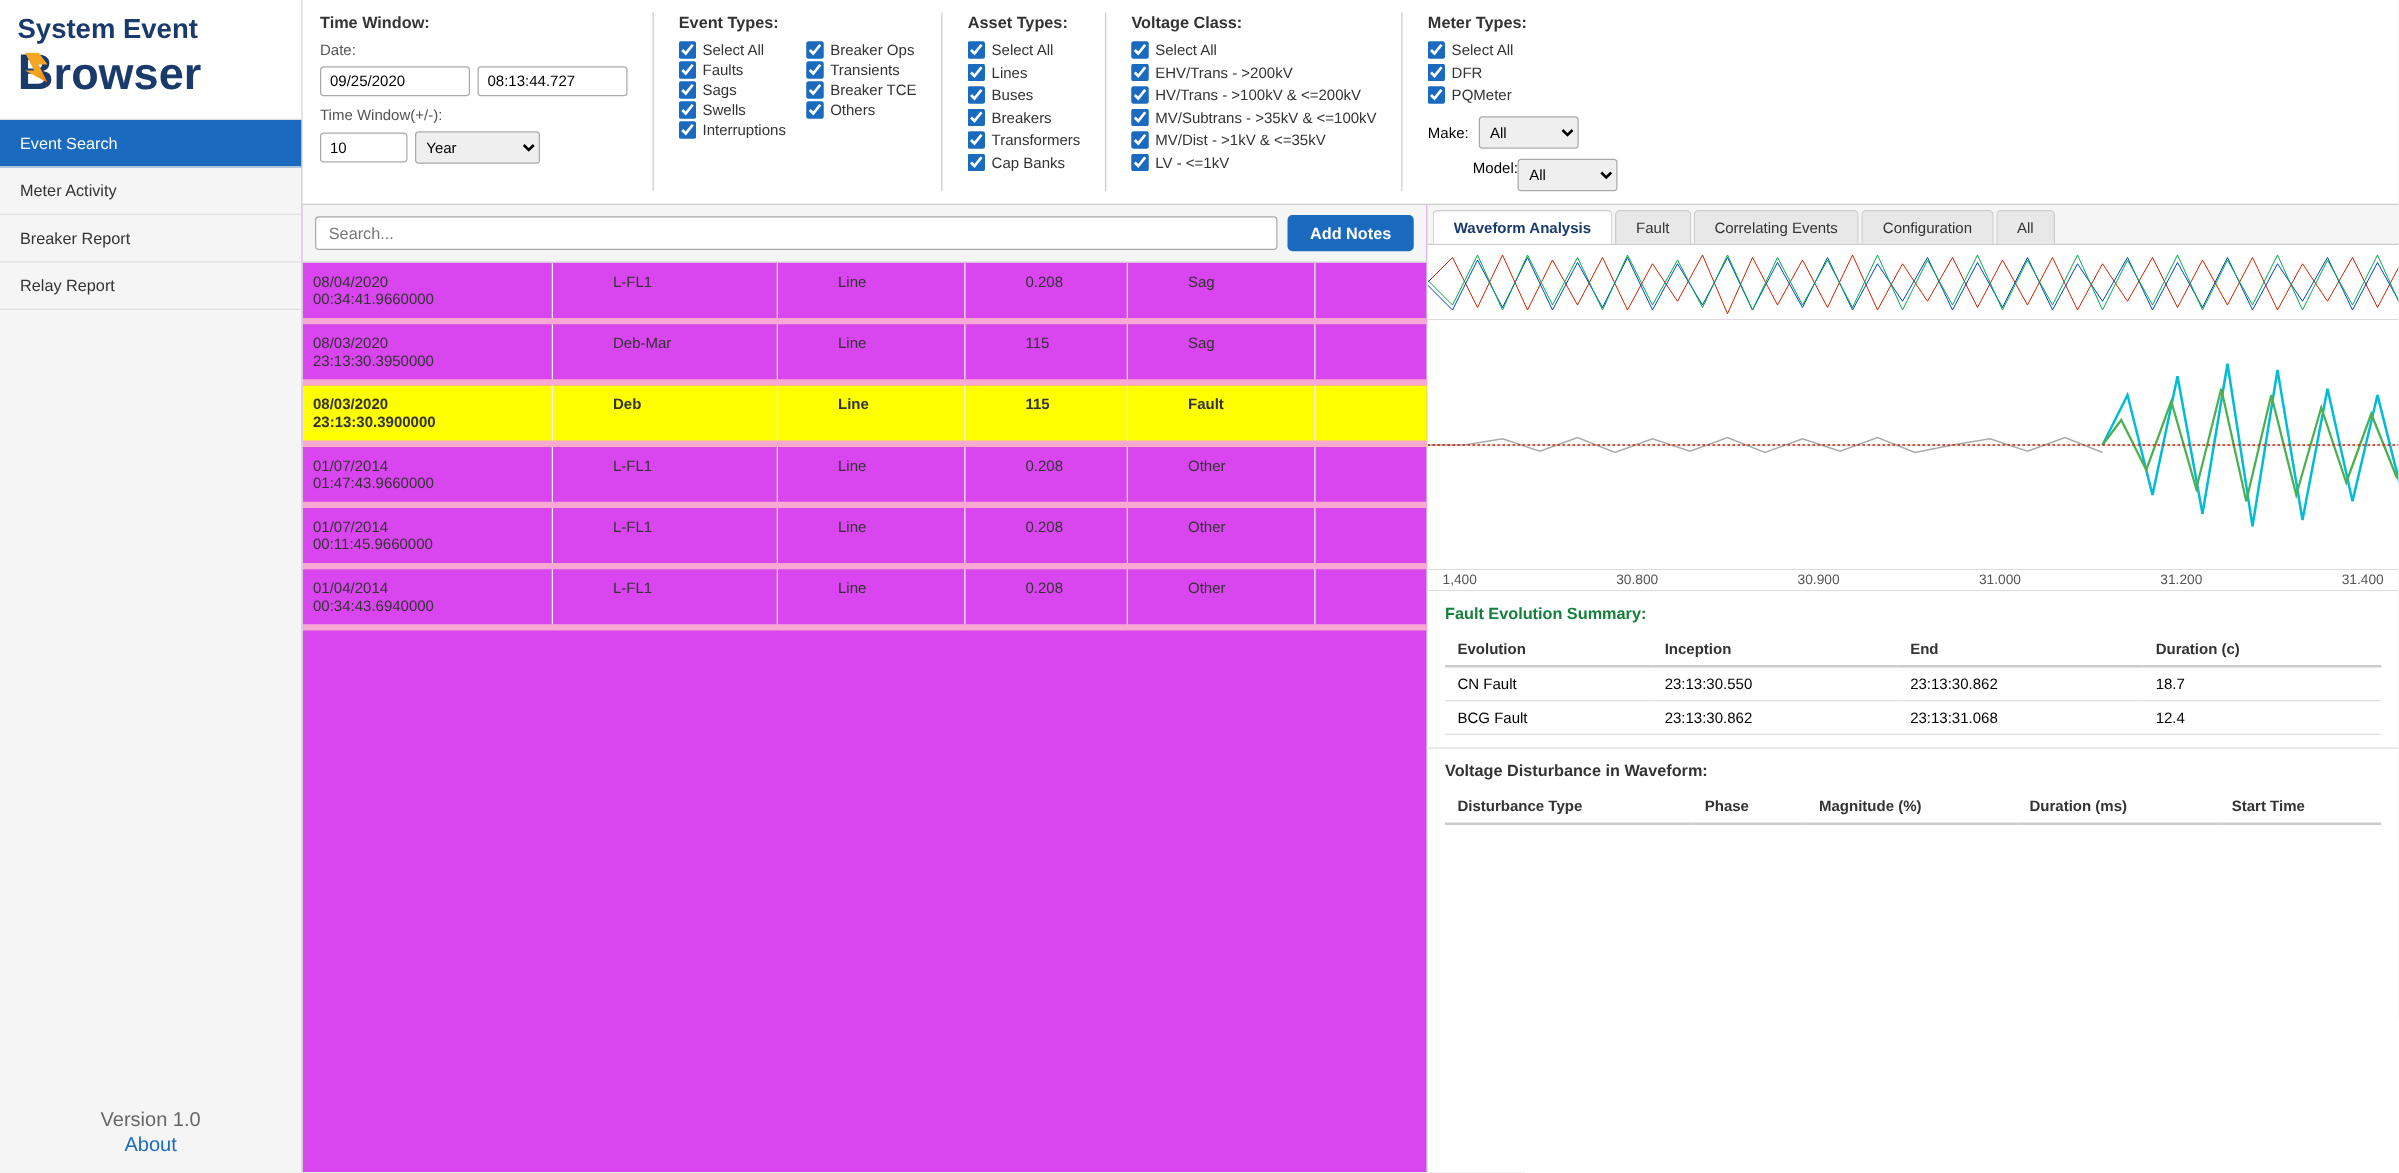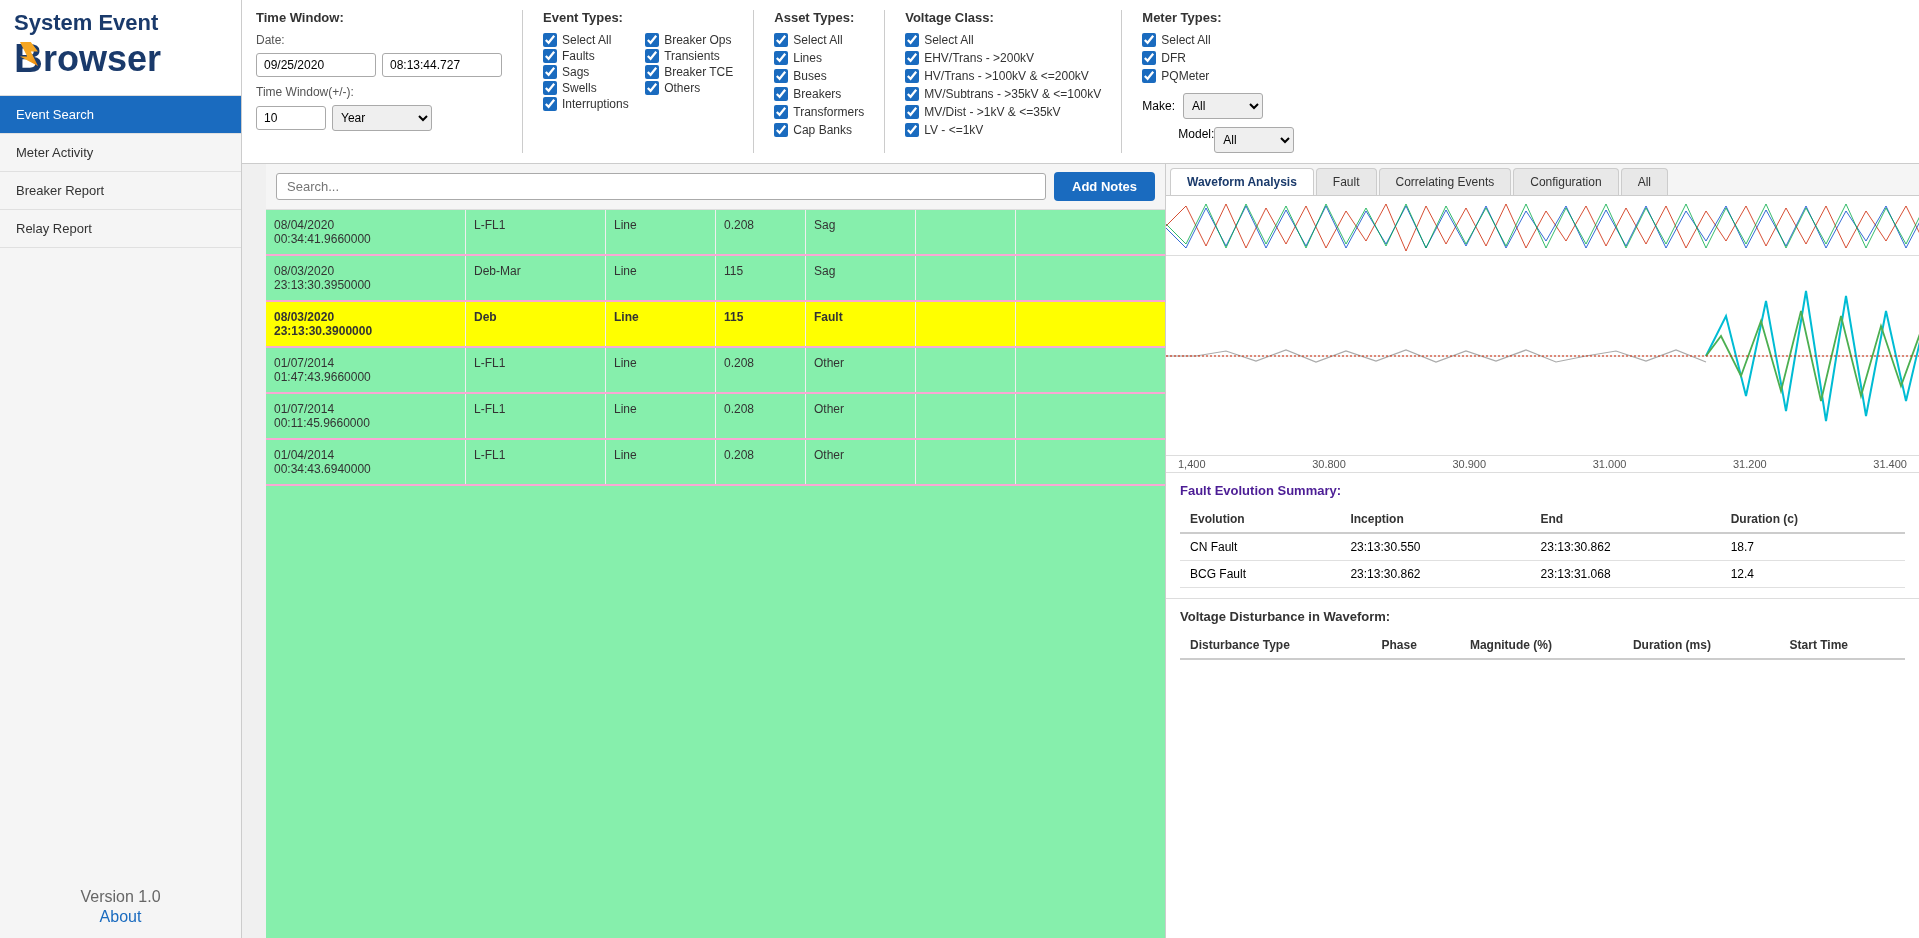--- a/index.html
+++ b/index.html
@@ -97,22 +97,21 @@
       overflow: hidden;
     }
 
     
     #event-panel {
       width: 900px;
       min-width: 0;
       display: flex;
       flex-direction: column;
       border-right: 1px solid #ccc;
-      background: #86efac;
-      margin-left: 24px;
+      background: #d946ef;
     }
 
     
     #search-bar {
       display: flex;
       align-items: center;
       gap: 8px;
       padding: 8px 10px;
       background: #f5f5f5;
       border-bottom: 1px solid #ddd;
@@ -151,22 +150,23 @@
       font-size: 12px;
       color: #333;
       border-right: 1px solid #e0e0e0;
     }
     .th:last-child { border-right: none; }
 
     .table-body { flex: 1; overflow-y: auto; }
     .table-row {
       display: grid;
       grid-template-columns: 200px 140px 110px 90px 110px 100px 40px;
-      border-bottom: 2px solid #f9a8d4;
+      border-bottom: 5px solid #f9a8d4;
       cursor: pointer;
+      gap: 40px;
     }
     .table-row.selected { background: #ffff00; }
     .td {
       padding: 8px 8px;
       font-size: 12px;
       color: #333;
       border-right: 1px solid #efefef;
       overflow: hidden;
       text-overflow: ellipsis;
     }
@@ -221,21 +221,21 @@
       justify-content: space-between;
       padding: 2px 12px;
       font-size: 11px;
       color: #555;
       background: #fff;
       border-bottom: 1px solid #ddd;
     }
 
     
     #fault-evolution { padding: 10px 14px; background: #fff; }
-    #fault-evolution h3 { font-size: 13px; font-weight: bold; color: #4c1d95; margin-bottom: 8px; }
+    #fault-evolution h3 { font-size: 13px; font-weight: bold; color: #15803d; margin-bottom: 8px; }
     .fault-table { width: 100%; border-collapse: collapse; font-size: 12px; }
     .fault-table th { text-align: left; padding: 6px 10px; border-bottom: 2px solid #ccc; font-weight: bold; color: #333; }
     .fault-table td { padding: 6px 10px; border-bottom: 1px solid #e0e0e0; color: #000000; }
 
     
     #voltage-disturbance { padding: 10px 14px; background: #fff; border-top: 1px solid #ddd; }
     #voltage-disturbance h3 { font-size: 13px; font-weight: bold; color: #333; margin-bottom: 8px; }
     .vd-table { width: 100%; border-collapse: collapse; font-size: 12px; }
     .vd-table th { text-align: left; padding: 6px 10px; border-bottom: 2px solid #ccc; font-weight: bold; color: #333; }
 

